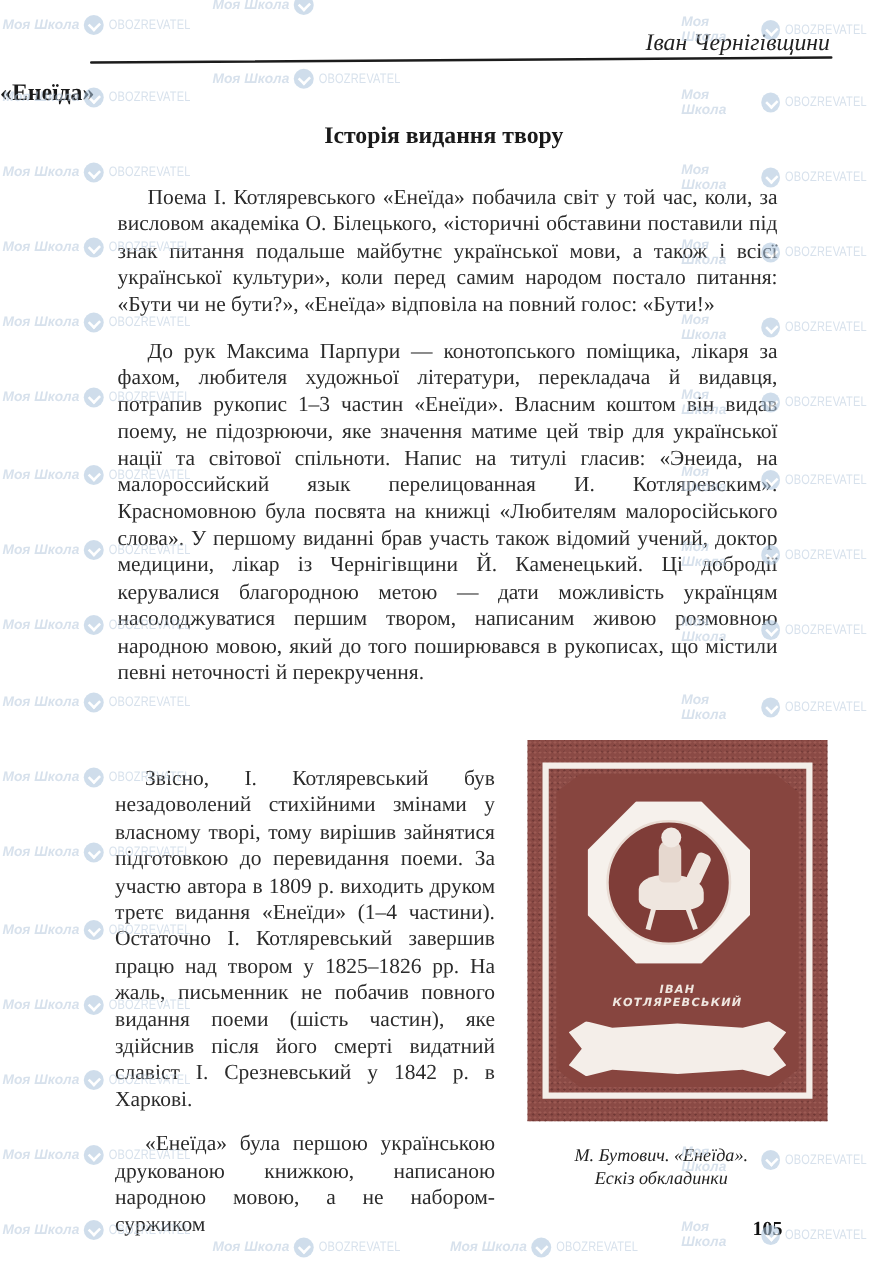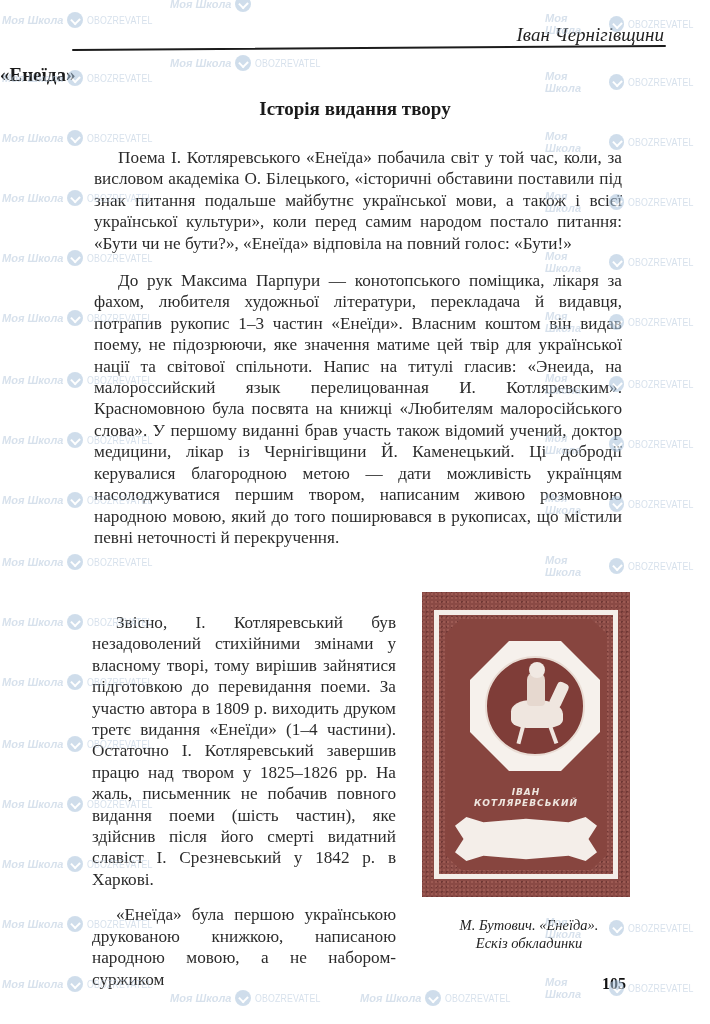--- a/index.html
+++ b/index.html
@@ -16,21 +16,21 @@
   .running-head { position: absolute; right: 46px; top: 24px; font-style: italic; font-size: 19px; color: #222; }
   .head-rule { position: absolute; left: 72px; top: 47px; width: 594px; height: 2px; background: #1c1c1c; border-radius: 1px; transform: skewY(-0.4deg); }
   .chapter-title { position: absolute; left: 0; width: 710px; top: 64px; text-align: left; font-weight: bold; font-size: 19px; color: #1a1a1a; }
   .section-title { position: absolute; left: 0; width: 710px; top: 98px; text-align: center; font-weight: bold; font-size: 19px; color: #1a1a1a; }
 
   .body-text { position: absolute; left: 78px; width: 560px; top: 131px; font-size: 17.2px; line-height: 21.4px; text-align: justify; color: #2b2b2b; }
   .body-text p { margin: 16px; text-indent: 24px; }
   .col-text { position: absolute; left: 78px; width: 332px; top: 598px; font-size: 17.2px; line-height: 21.4px; text-align: justify; color: #2b2b2b; }
   .col-text p { margin: 14px; text-indent: 24px; }
 
-  .cover { position: absolute; left: 422px; top: 592px; width: 208px; height: 305px; background: #8a4a45; box-sizing: border-box;
+  .cover { position: absolute; left: 422px; top: 592px; width: 240px; height: 305px; background: #8a4a45; box-sizing: border-box;
     background-image: radial-gradient(#9c5a53 1px, transparent 1px), radial-gradient(#6f3835 1px, transparent 1px);
     background-size: 4px 4px, 5px 5px; background-position: 0 0, 2px 2px; }
   .cover-inner-frame { position: absolute; left: 12px; top: 18px; right: 12px; bottom: 18px; border: 5px solid #f4eee9; }
   .cover-panel { position: absolute; left: 6px; top: 4px; right: 6px; bottom: 4px; background: #87453f;
     clip-path: polygon(10% 0, 90% 0, 100% 6%, 100% 94%, 90% 100%, 10% 100%, 0 94%, 0 6%); }
   .octagon { position: absolute; left: 25px; top: 22px; width: 130px; height: 130px; background: #f6f1ec;
     clip-path: polygon(30% 0, 70% 0, 100% 30%, 100% 70%, 70% 100%, 30% 100%, 0 70%, 0 30%); }
   .medallion { position: absolute; left: 40px; top: 37px; width: 100px; height: 100px; border-radius: 50%; background: #7f3d38; border: 2px solid #e9dcd4; box-sizing: border-box; overflow: hidden; }
   .horse { position: absolute; left: 24px; top: 42px; width: 52px; height: 28px; background: #efe6df; border-radius: 40% 50% 30% 30%; }
   .horse-leg1, .horse-leg2 { position: absolute; width: 4px; height: 20px; background: #efe6df; top: 66px; }

